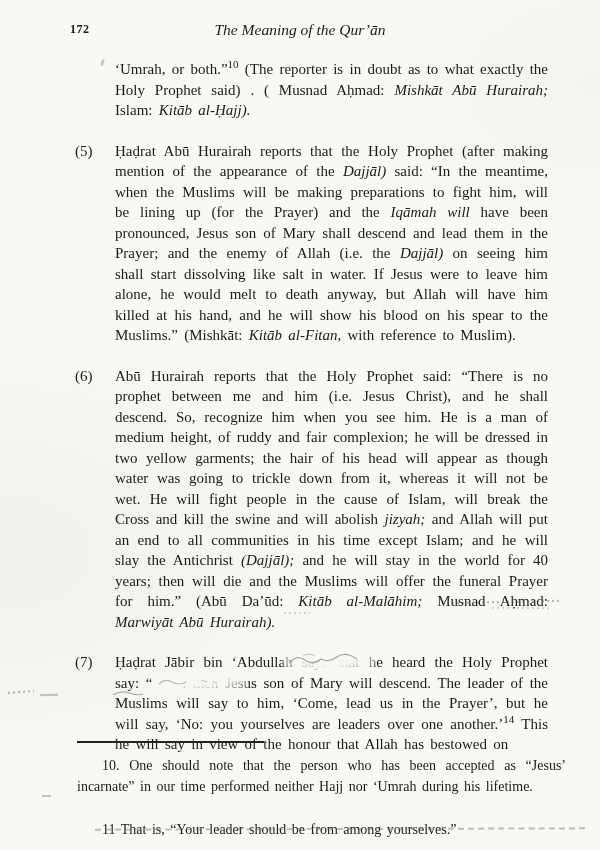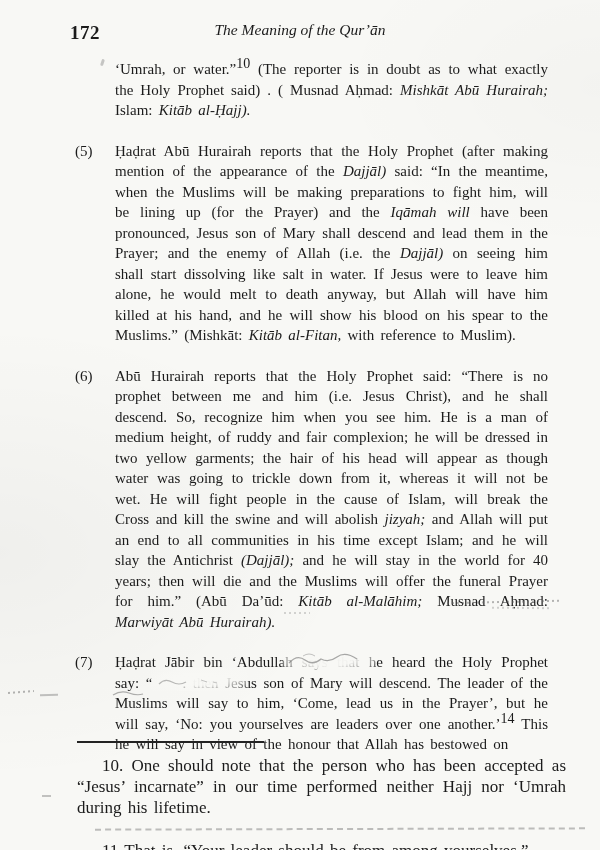--- a/index.html
+++ b/index.html
@@ -9,40 +9,40 @@
     margin:0 auto;
     background:
       radial-gradient(ellipse 130% 60% at 0% 65%, rgba(0,0,0,0.035), transparent 45%),
       radial-gradient(ellipse 90% 40% at 100% 10%, rgba(0,0,0,0.02), transparent 50%),
       #f8f8f5;
     font-family:"Liberation Serif","DejaVu Serif",serif;
     color:#1b1b1b;
     overflow:hidden;
   }
   .header{position:relative;height:46px;}
-  .pageno{position:absolute;left:70px;top:22px;font-size:19px;font-weight:700;letter-spacing:.5px;}
+  .pageno{position:absolute;left:70px;top:22px;font-size:12px;font-weight:700;letter-spacing:.5px;}
   .running-title{position:absolute;left:0;right:0;top:21px;text-align:center;font-style:italic;font-size:15.5px;}
   .content{margin-top:12px;}
   .para{
     margin-left:115px;width:433px;
     font-size:15px;line-height:20.5px;
     text-align:justify;word-spacing:2.5px;
   }
   .cont{margin-top:13px;}
   .item{position:relative;margin-left:115px;width:433px;margin-top:7px;}
   .item .para{margin-left:0;position:relative;margin-top:20px;}
   .item-5{margin-top:13px;}
   .marker{position:absolute;left:-40px;top:0;font-size:15px;line-height:20.5px;}
   .it{font-style:italic;}
-  sup{font-size:14px;line-height:0;vertical-align:super;letter-spacing:0;}
+  sup{font-size:11px;line-height:0;vertical-align:super;letter-spacing:0;}
   .footnote-section{position:absolute;left:0;top:741px;width:600px;}
   .fn-rule{margin-left:77px;width:187px;height:2px;background:#232323;border:0;}
   .footnote{
     margin-left:77px;width:489px;
-    font-size:17px;line-height:21px;
+    font-size:14px;line-height:21px;
     text-align:justify;word-spacing:2px;text-indent:25px;
   }
   .fn-first{margin-top:12px;}
   .fn-second{margin-top:22px;}
   
   .artifact{position:absolute;pointer-events:none;}
   .smudge{
     position:absolute;pointer-events:none;
     background:radial-gradient(ellipse at center, rgba(248,248,245,.97) 35%, rgba(248,248,245,.5) 70%, rgba(248,248,245,0) 100%);
   }
@@ -57,21 +57,21 @@
 
 <div class="page">
 
   <div class="header">
     <span class="pageno">172</span>
     <span class="running-title">The Meaning of the Qur’ān</span>
   </div>
 
   <div class="content">
 
-    <div class="para cont"><span>‘Umrah, or water.”</span><sup>10</sup><span> (The reporter is in doubt as to what exactly the Holy Prophet said) . ( Musnad Aḥmad: </span><span class="it">Mishkāt Abū Hurairah;</span><span> Islam: </span><span class="it">Kitāb al-Ḥajj).</span></div>
+    <div class="para cont"><span>‘Umrah, or both.”</span><sup>10</sup><span> (The reporter is in doubt as to what exactly the Holy Prophet said) . ( Musnad Aḥmad: </span><span class="it">Mishkāt Abū Hurairah;</span><span> Islam: </span><span class="it">Kitāb al-Ḥajj).</span></div>
 
     <div class="item item-5">
       <span class="marker">(5)</span>
       <div class="para"><span>Ḥaḍrat Abū Hurairah reports that the Holy Prophet (after making mention  of the appearance of the </span><span class="it">Dajjāl)</span><span> said: “In the meantime, when  the Muslims will be making preparations to fight him, will be lining up (for the Prayer) and the </span><span class="it">Iqāmah will</span><span> have been pronounced, Jesus son of Mary shall descend and lead them in the Prayer; and the enemy of Allah (i.e. the </span><span class="it">Dajjāl)</span><span> on seeing him shall start dissolving like salt in water. If Jesus were to leave him alone, he would melt to death anyway, but Allah will have him killed at his hand, and he will show his blood on his spear to the Muslims.” (Mishkāt: </span><span class="it">Kitāb al-Fitan,</span><span> with reference to Muslim).</span></div>
     </div>
 
     <div class="item">
       <span class="marker">(6)</span>
       <div class="para"><span>Abū Hurairah reports that the Holy Prophet said: “There is no prophet between me and him (i.e. Jesus Christ), and he shall descend. So, recognize him  when you see him. He is a man of medium height, of ruddy and fair complexion; he will be dressed in two yellow garments; the hair of his head will appear as though water was going to trickle down from it, whereas it will not be wet. He will fight people in the cause of Islam, will break the Cross and kill the swine and will abolish </span><span class="it">jizyah;</span><span> and Allah will put an end to all communities in his time except Islam; and he will slay the Antichrist </span><span class="it">(Dajjāl);</span><span> and he will stay in the world for 40 years; then will die and the Muslims will offer the funeral Prayer for him.” (Abū Da’ūd: </span><span class="it">Kitāb al-Malāhim;</span><span> Musnad Aḥmad: </span><span class="it">Marwiyāt Abū Hurairah).</span></div>
     </div>

